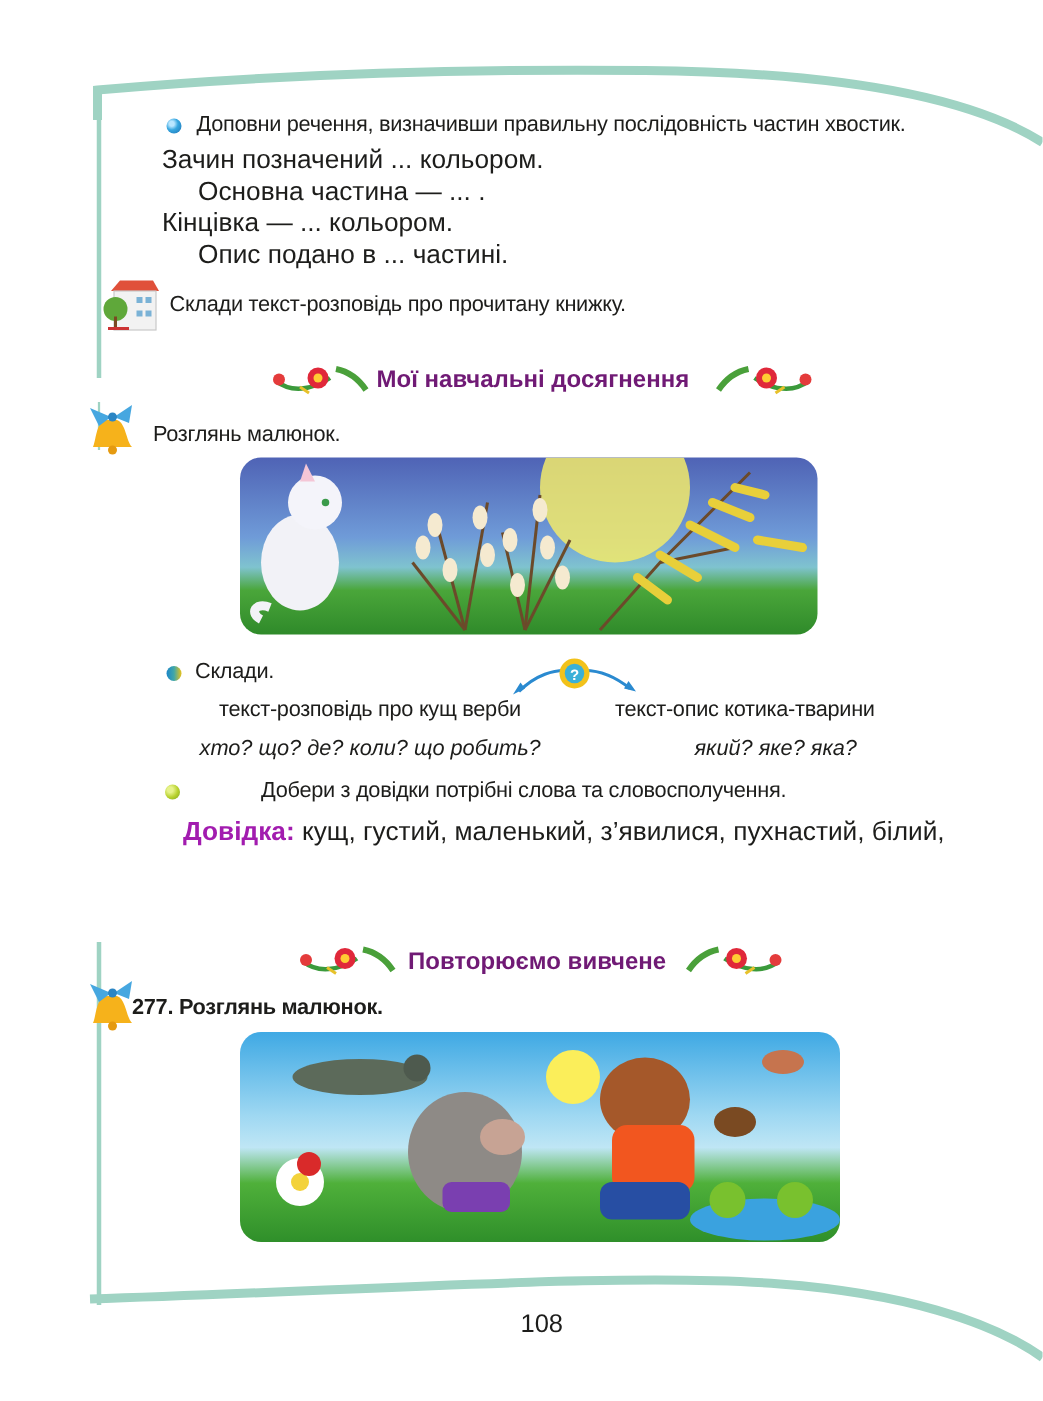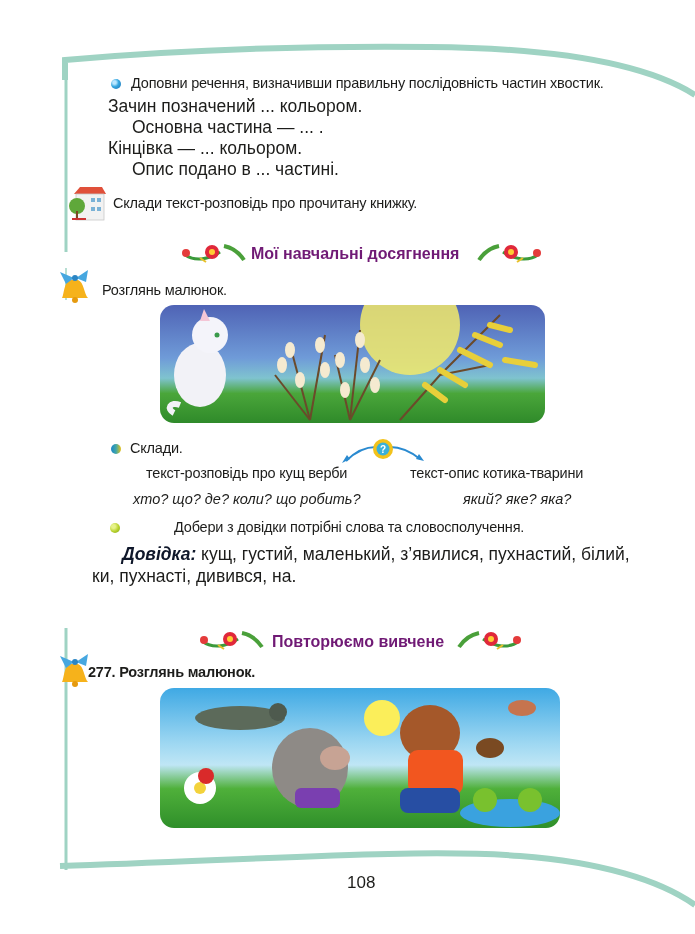--- a/index.html
+++ b/index.html
@@ -10,21 +10,21 @@
   .task { font-size: 14.5px; letter-spacing: -0.2px; white-space: nowrap; }
   .big { font-size: 17.5px; line-height: 21px; white-space: nowrap; }
   .dot { position: absolute; width: 10px; height: 10px; border-radius: 50%; }
   .dot-blue { background: radial-gradient(circle at 35% 35%, #b9e6ff 0 18%, #37a7e0 45%, #1b6fb1 100%); }
   .dot-gradient { background: linear-gradient(90deg, #1b86c8 0%, #41a7a8 50%, #e8c21b 100%); }
   .dot-green { background: radial-gradient(circle at 35% 35%, #e6f28a 0 20%, #b7d12d 55%, #7da21e 100%); }
   .section-title { font-size: 16px; font-weight: bold; color: #701a75; white-space: nowrap; }
   .ornament { position: absolute; width: 68px; height: 22px; }
   .italic { font-style: italic; font-size: 14.5px; white-space: nowrap; }
   .reference { font-size: 17.5px; line-height: 21.5px; width: 560px; }
-  .ref-label { color: #0f172a; font-weight: bold; font-style: italic; }
+  .ref-label { color: #a21caf; font-weight: bold; }
   .pic { position: absolute; border-radius: 14px; overflow: hidden; }
   .pagenum { font-size: 17px; text-align: center; }
 </style>
 </head>
 <body>
 
 <svg class="frame-svg" viewBox="0 0 695 934">
   <path d="M65 80 L65 60 C200 48 330 46 430 47 C540 48 640 60 695 95" fill="none" stroke="#9fd3c3" stroke-width="6"></path>
   <path d="M66 58 L66 252" stroke="#9fd3c3" stroke-width="3" fill="none"></path>
   <path d="M66 268 L66 300" stroke="#9fd3c3" stroke-width="1.5" fill="none"></path>
@@ -139,21 +139,20 @@
 <div class="abs task" style="left:146px; top:465px;">текст-розповідь про кущ верби</div>
 <div class="abs task" style="left:410px; top:465px;">текст-опис котика-тварини</div>
 <div class="abs italic" style="left:133px; top:491px;">хто? що? де? коли? що робить?</div>
 <div class="abs italic" style="left:463px; top:491px;">який? яке? яка?</div>
 
 <div class="dot dot-green abs" style="left:110px; top:523px;"></div>
 <div class="abs task" style="left:130px; top:519px;margin-left:44px;">Добери з довідки потрібні слова та словосполучення.</div>
 
 <div class="abs reference" style="left:92px; top:544px;">
   <div style="white-space:nowrap; padding-left:30px;"><span class="ref-label">Довідка:</span><span> кущ, густий, маленький, з’явилися, пухнастий, білий,</span></div>
-  <div style="white-space:nowrap;">ки, пухнасті, дивився, на.</div>
 </div>
 
 <svg class="ornament" style="left:198px; top:629px;" viewBox="0 0 68 22">
   <path d="M4 12 C14 20 28 18 40 10" stroke="#3b9a3b" stroke-width="3" fill="none"></path>
   <circle cx="6" cy="11" r="4" fill="#e43b3b"></circle>
   <circle cx="32" cy="10" r="7" fill="#e0283a"></circle>
     <circle cx="32" cy="10" r="3" fill="#ffcc33"></circle>
   <path d="M44 4 C54 6 60 12 64 18" stroke="#4aa03a" stroke-width="4" fill="none"></path>
   <path d="M20 16 L26 20" stroke="#e7c12a" stroke-width="2"></path>
 </svg>

